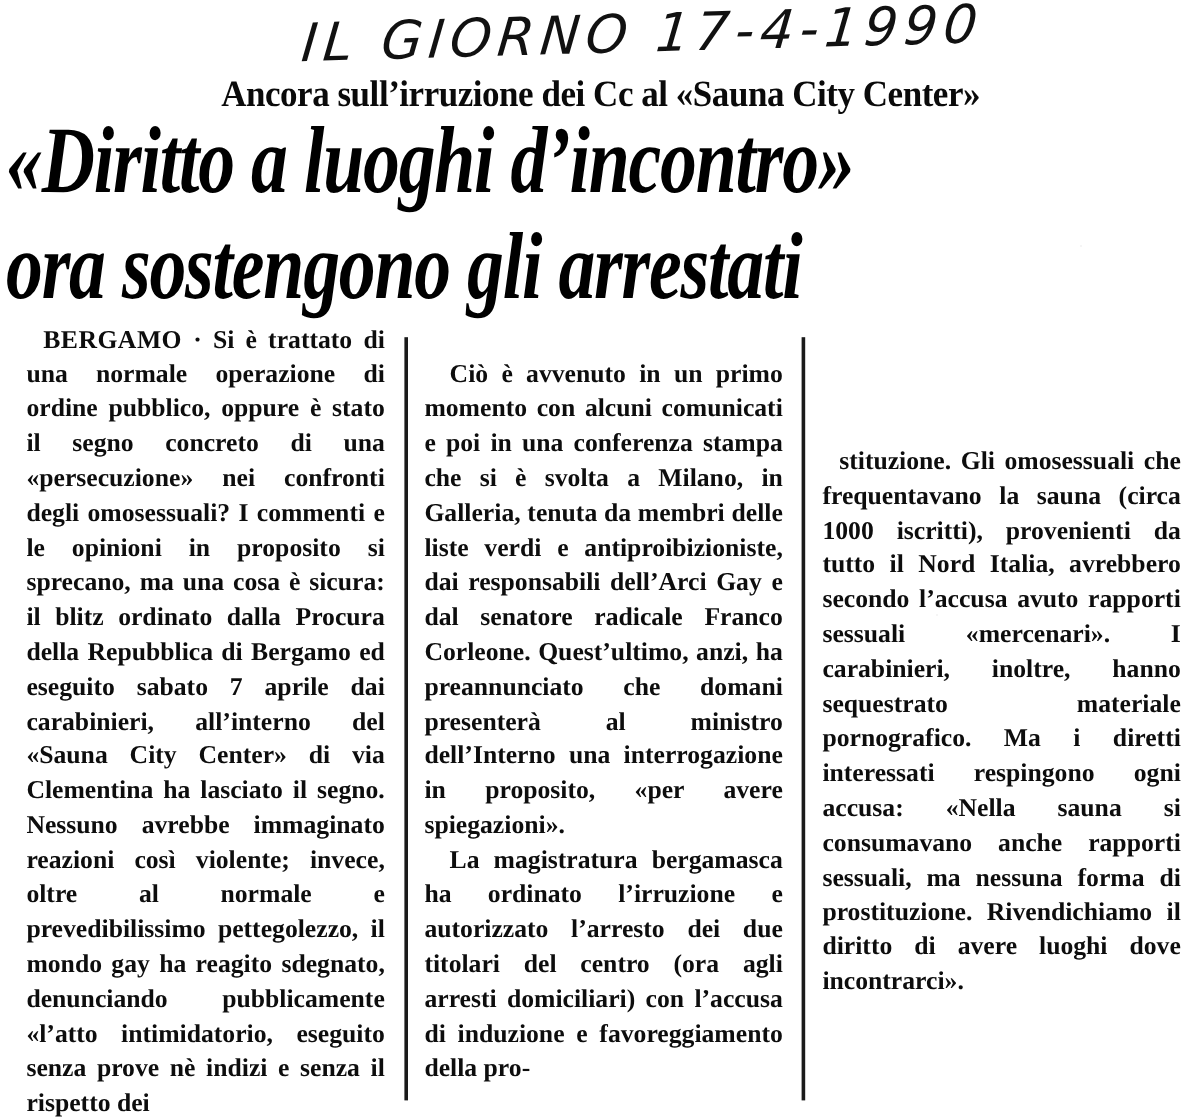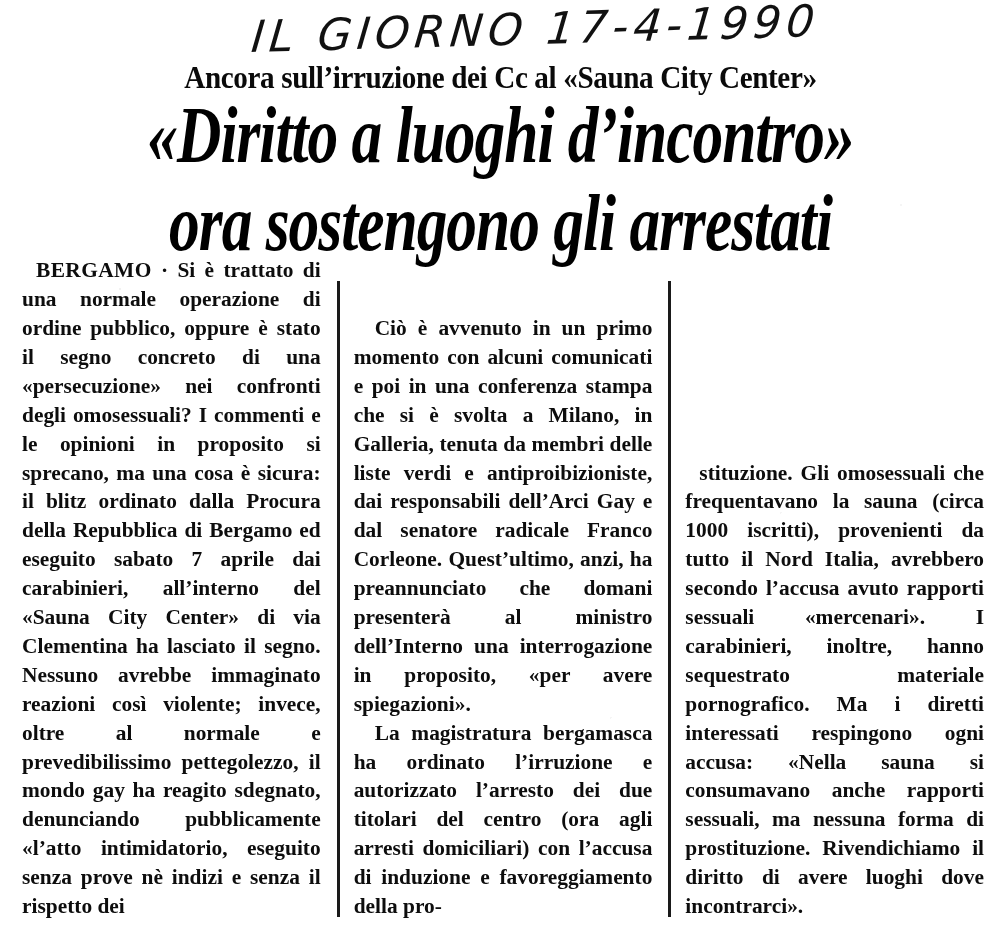--- a/index.html
+++ b/index.html
@@ -67,21 +67,21 @@
     transform: scaleX(0.94);
     transform-origin: 50% 50%;
   }
 
   
   .headline {
     position: absolute;
     top: 104px;
     left: 0;
     width: 1001px;
-    text-align: center;
+    text-align: left;
     font-family: "Liberation Serif", "DejaVu Serif", serif;
     font-weight: 700;
     font-style: italic;
     font-size: 62px;
     line-height: 1.03;
     letter-spacing: -1px;
     color: #000;
   }
   .headline .hl-line {
     display: block;
@@ -94,21 +94,21 @@
   }
 
   
   .body-area {
     position: absolute;
     top: 281px;
     left: 22px;
     width: 962px;
     height: 640px;
     display: flex;
-    align-items: flex-end;
+    align-items: center;
   }
   .col {
     width: 302px;
     font-size: 21.4px;
     line-height: 28.9px;
     text-align: justify;
     text-justify: inter-word;
     font-family: "Liberation Serif", "DejaVu Serif", serif;
     font-weight: 600;
     color: #0d0d0d;

